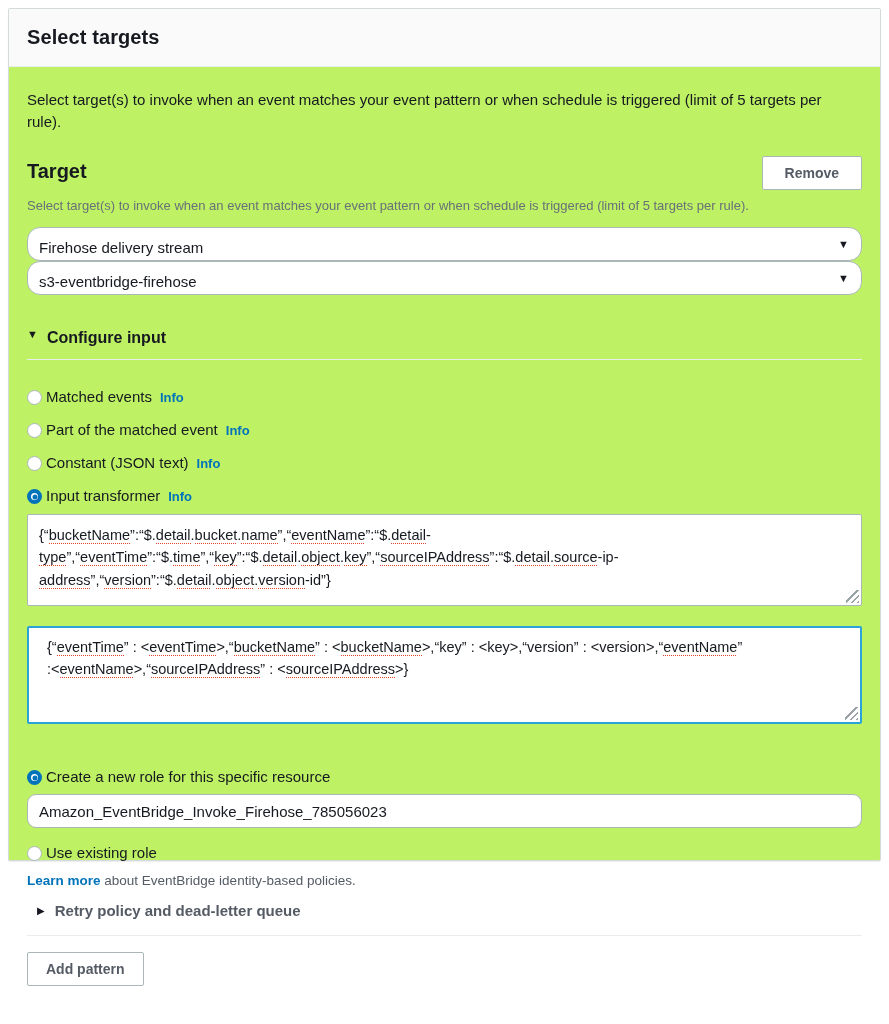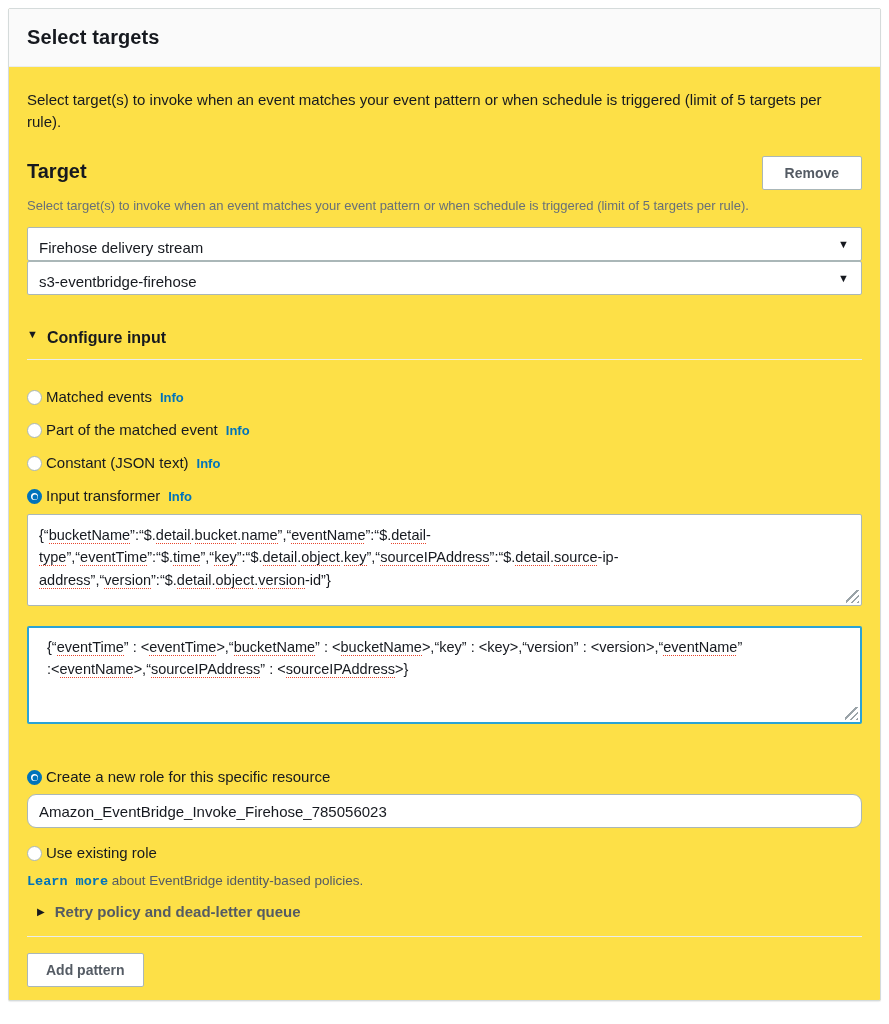--- a/index.html
+++ b/index.html
@@ -18,22 +18,22 @@
     background: #ffffff;
     overflow: hidden;
   }
 
   
   .card {
     position: absolute;
     left: 8px;
     top: 8px;
     width: 873px;
-    height: 993px;
-    background: #fde047;
+    height: 853px;
+    background: #bef264;
     border: 1px solid #d5dbdb;
     border-radius: 2px;
     box-shadow: 0 1px 1px rgba(0,28,36,.08);
   }
 
   .card-header {
     height: 58px;
     background: #fafafa;
     border-bottom: 1px solid #eaeded;
     display: flex;
@@ -101,21 +101,21 @@
     font-size: 15px;
     color: #16191f;
     margin: 14px 0 6px 0;
     display: block;
   }
   .select {
     position: relative;
     width: 100%;
     height: 34px;
     border: 1px solid #aab7b8;
-    border-radius: 2px;
+    border-radius: 13px;
     background: #ffffff;
     display: flex;
     align-items: center;
     padding: 7px 34px 0 11px;
     font-size: 15px;
     color: #16191f;
     cursor: pointer;
   }
   .select .caret {
     position: absolute;
@@ -278,21 +278,20 @@
   .learn-line {
     font-size: 13.5px;
     color: #545b64;
     margin-top: 12px;
   }
   .learn-link {
     color: #0073bb;
     font-weight: bold;
     text-decoration: none;
     cursor: pointer;
-    font-family: Liberation Mono, monospace;
   }
 
   .retry-row {
     display: flex;
     align-items: center;
     gap: 10px;
     margin-top: 14px;
     margin-left: 10px;
     cursor: pointer;
   }

